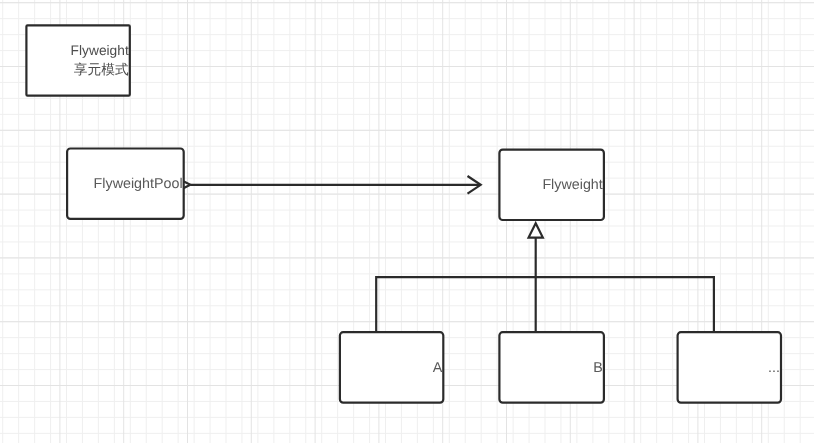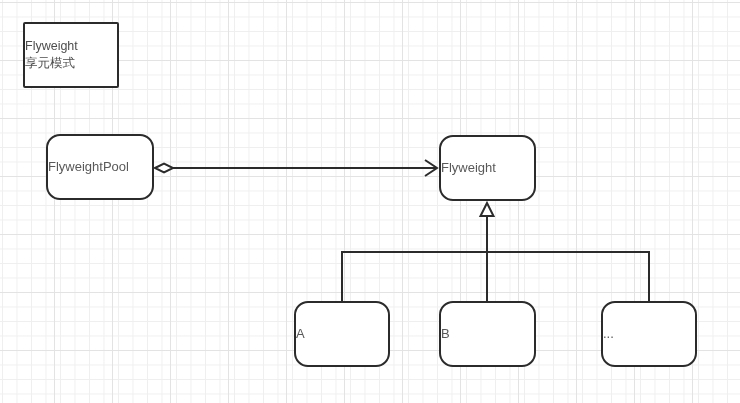--- a/index.html
+++ b/index.html
@@ -39,26 +39,26 @@
   }
   .node {
     position: absolute;
     box-sizing: border-box;
     background: #ffffff;
     border: 2px solid #2b2b2b;
     color: #595959;
     font-size: 13px;
     display: flex;
     flex-direction: column;
-    align-items: flex-start;
+    align-items: flex-end;
     justify-content: center;
     text-align: center;
     line-height: 1.35;
   }
-  .rounded { border-radius: 14px; }
+  .rounded { border-radius: 4px; margin-left: 14px; }
   .title-node {
     left: 23px; top: 22px;
     width: 96px; height: 66px;
     border-radius: 2px;
     font-size: 12.5px;
     color: #4d4d4d;
   }
   .pool-node      { left: 46px;  top: 134px; width: 108px; height: 66px; }
   .flyweight-node { left: 439px; top: 135px; width: 97px;  height: 66px; }
   .a-node         { left: 294px; top: 301px; width: 96px;  height: 66px; }

